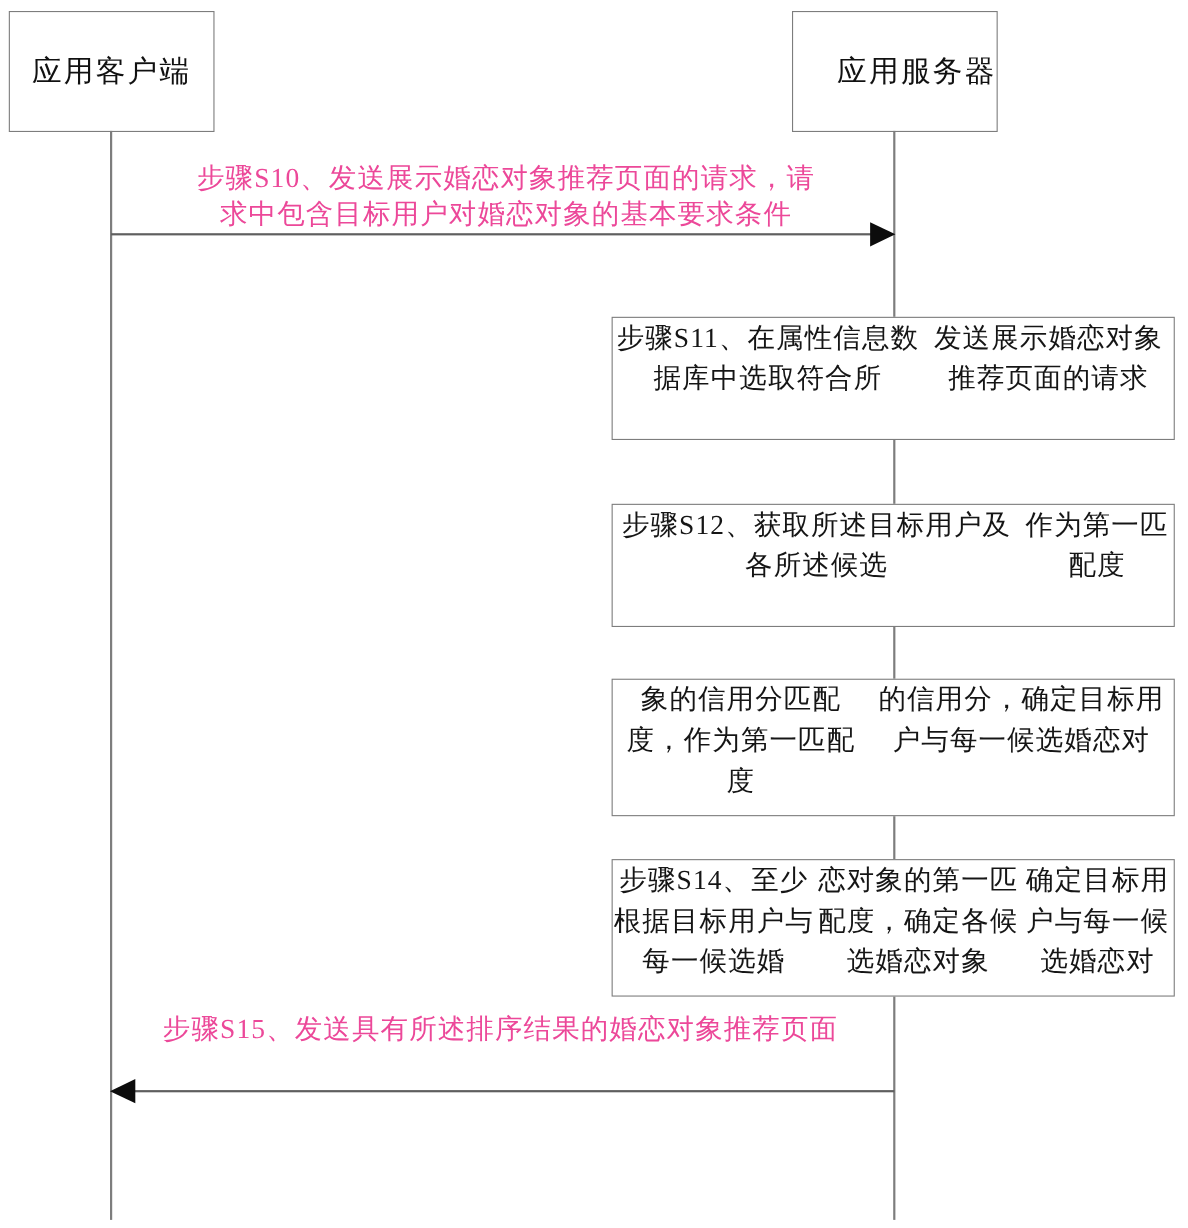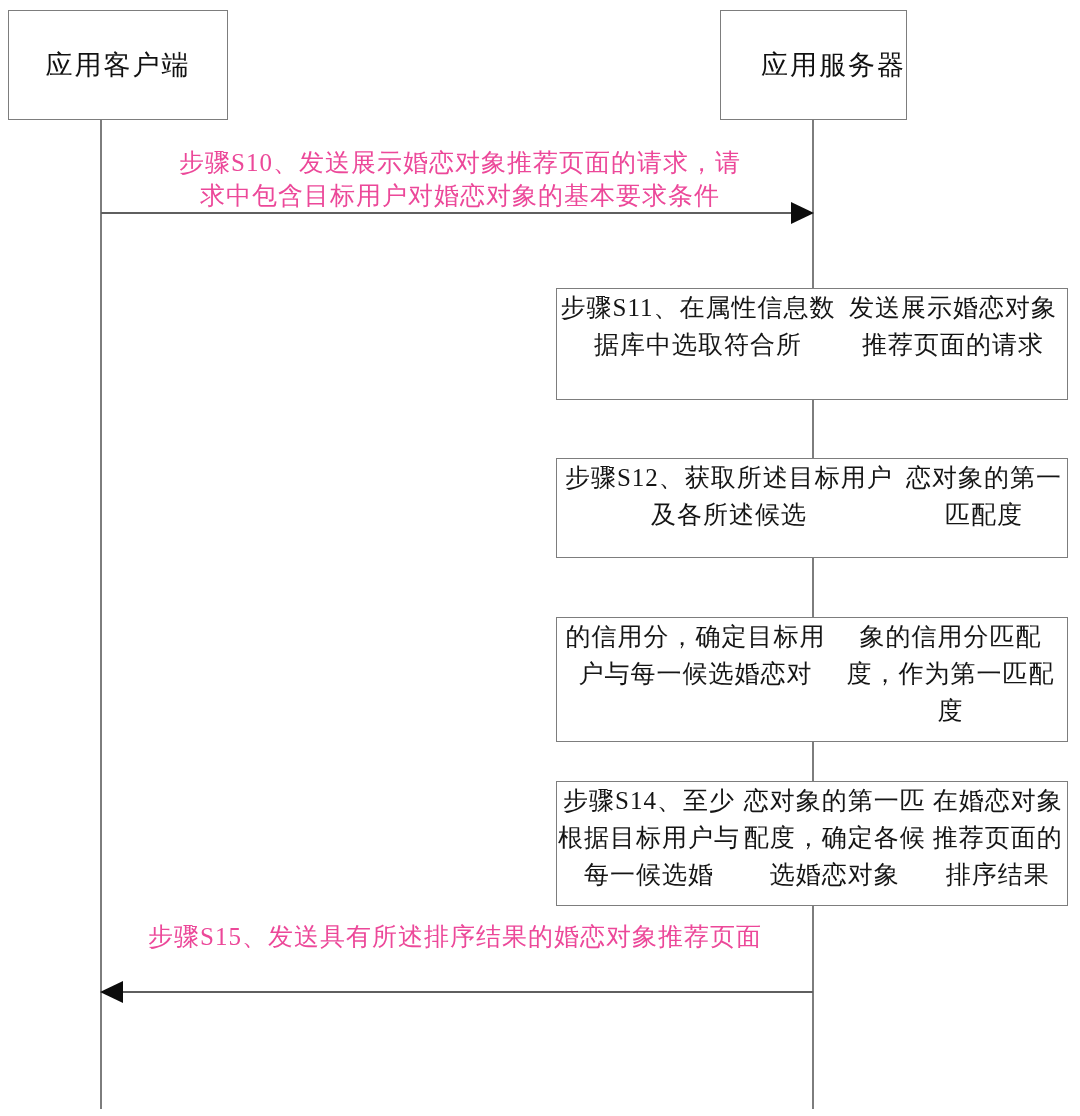--- a/index.html
+++ b/index.html
@@ -16,21 +16,21 @@
     position: absolute;
     border: 1.5px solid #7d7d7d;
     background: #ffffff;
     display: flex;
     align-items: center;
     justify-content: center;
     font-size: 27px;
     letter-spacing: 2px;
     box-sizing: border-box;
   }
-  .actor-client { left: 8px;   top: 10px; width: 220px; height: 110px; }
+  .actor-client { left: 8px;   top: 10px; width: 187px; height: 110px; }
   .actor-server { left: 720px; top: 10px; width: 187px; height: 110px; padding-left: 40px; }
   .lifeline {
     position: absolute;
     top: 119px;
     width: 2px;
     height: 990px;
     background: #7d7d7d;
   }
   .lifeline-client { left: 100px; }
   .lifeline-server { left: 812px; }
@@ -69,21 +69,21 @@
     flex-direction: row;
     justify-content: center;
     text-align: center;
     font-size: 25px;
     line-height: 37px;
     letter-spacing: 1px;
     box-sizing: border-box;
     color: #151515;
   }
   .step-s11 { top: 288px; height: 112px; }
-  .step-s12 { top: 458px; height: 100px; }
+  .step-s12 { top: 458px; height: 112px; }
   .step-s13 { top: 617px; height: 125px; }
   .step-s14 { top: 781px; height: 125px; justify-content: center; }
 </style>
 </head>
 <body>
 
 <div class="canvas">
 
   <div class="actor-box actor-client">
     <span>应用客户端</span>
@@ -102,32 +102,32 @@
   <div class="arrow-line arrow1-line"></div>
   <div class="arrow-head arrow1-head"></div>
 
   <div class="step-box step-s11">
     <div>步骤S11、在属性信息数据库中选取符合所</div>
     <div>发送展示婚恋对象推荐页面的请求</div>
   </div>
 
   <div class="step-box step-s12">
     <div>步骤S12、获取所述目标用户及各所述候选</div>
-    <div>恋对象的第一匹配度</div>
+    <div>作为第一匹配度</div>
   </div>
 
   <div class="step-box step-s13">
+    <div>象的信用分匹配度，作为第一匹配度</div>
     <div>的信用分，确定目标用户与每一候选婚恋对</div>
-    <div>象的信用分匹配度，作为第一匹配度</div>
   </div>
 
   <div class="step-box step-s14">
     <div>步骤S14、至少根据目标用户与每一候选婚</div>
     <div>恋对象的第一匹配度，确定各候选婚恋对象</div>
-    <div>在婚恋对象推荐页面的排序结果</div>
+    <div>确定目标用户与每一候选婚恋对</div>
   </div>
 
   <div class="msg-text msg2-text">
     <div>步骤S15、发送具有所述排序结果的婚恋对象推荐页面</div>
   </div>
   <div class="arrow-line arrow2-line"></div>
   <div class="arrow-head arrow2-head"></div>
 
 </div>
 

